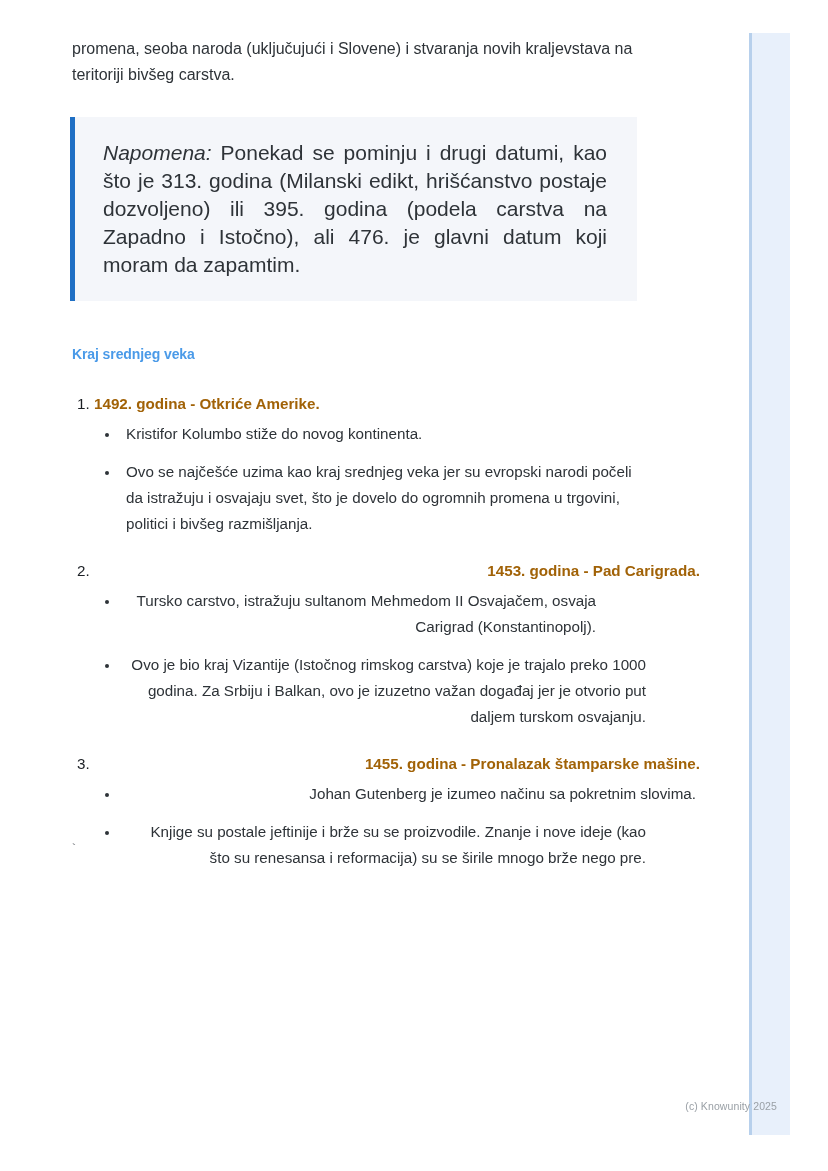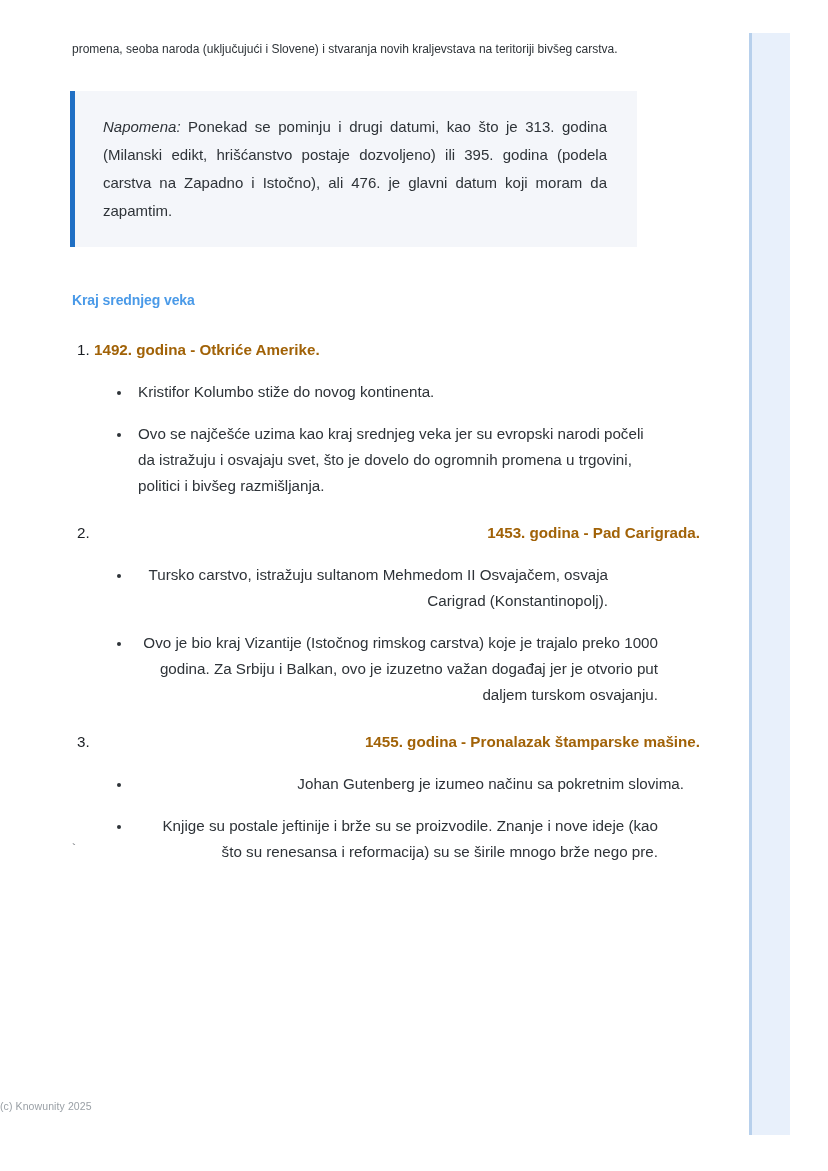--- a/index.html
+++ b/index.html
@@ -40,21 +40,21 @@
     position: absolute;
     top: 0;
     left: 0;
     width: 700px;
     padding: 36px 0 0 0;
     box-sizing: border-box;
   }
 
   .body-text {
     color: #2e3338;
-    font-size: 12px;
+    font-size: 16px;
     line-height: 26px;
     margin: 0;
     padding: 0 60px 0 72px;
     text-align: left;
   }
   .body-text.lead {
     padding-right: 20px;
   }
 
   
@@ -63,21 +63,21 @@
     background: #f4f6fa;
     border-left: 5px solid #1f6fc4;
     width: 567px;
     box-sizing: border-box;
     padding: 22px 30px 22px 28px;
     margin-left: 70px;
   }
   .note p {
     margin: 0;
     color: #2e3338;
-    font-size: 15px;
+    font-size: 21px;
     line-height: 28px;
     text-align: justify;
     text-justify: inter-word;
   }
   .note em {
     font-style: italic;
   }
 
   
   h2.section-title {
@@ -117,21 +117,21 @@
     color: #a16207;
     display: block;
   }
 
   ul.sub {
     margin: 2px 0 0 0;
     padding: 0 0 0 22px;
     list-style-type: disc;
   }
   ul.sub > li {
-    margin: 16px;
+    margin: 4px;
     padding: 0 0 0 6px;
     color: #2e3338;
     font-weight: 400;
     font-size: 15.2px;
     line-height: 26px;
   }
   ul.sub > li + li {
     margin-top: 12px;
   }
   ul.sub > li::marker {
@@ -153,20 +153,21 @@
     line-height: 1;
     font-family: "Liberation Mono", monospace;
   }
 
   
   .footer {
     position: absolute;
     left: 0;
     top: 1100px;
     width: 790px;
+    text-align: right;
     padding-right: 13px;
     box-sizing: border-box;
     color: #9aa0a6;
     font-size: 10.5px;
     letter-spacing: 0.1px;
   }
 </style>
 </head>
 <body>
 

